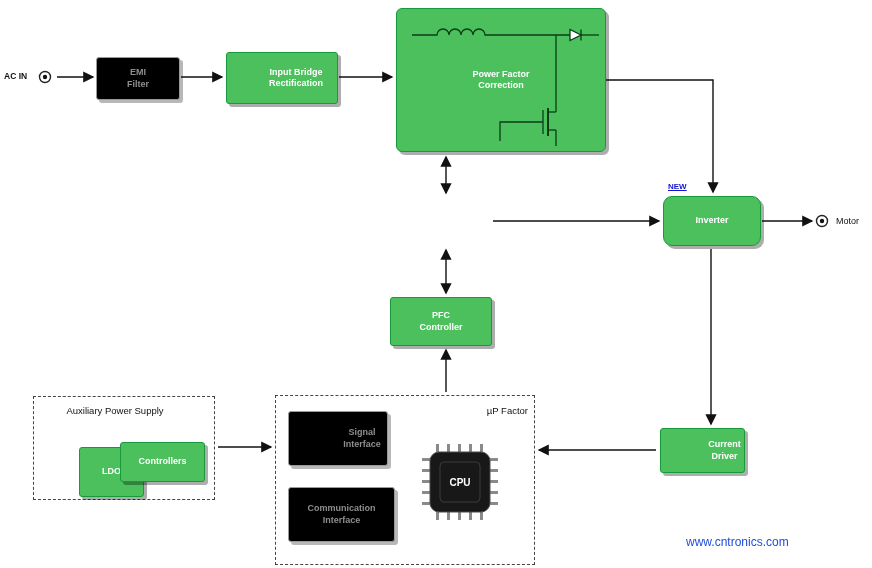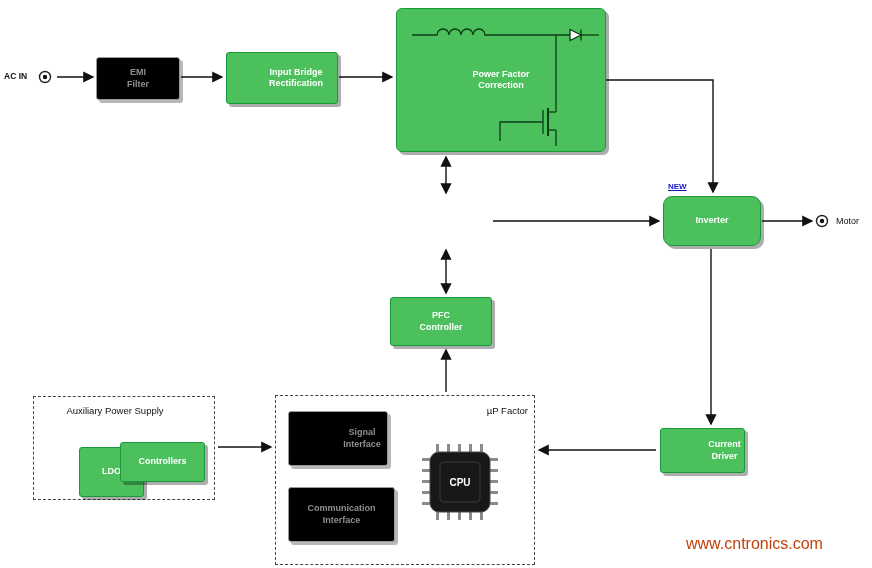--- a/index.html
+++ b/index.html
@@ -8,21 +8,21 @@
   .block{position:absolute;display:flex;flex-direction:column;align-items:center;justify-content:center;
          text-align:center;border-radius:3px;font-weight:bold;font-size:9px;line-height:1.25;
          box-sizing:border-box;}
   .green{background:#4cc05c;border:1px solid #179a3a;color:#ffffff;box-shadow:3px 3px 0 rgba(0,0,0,0.32);}
   .gray{background:#000000;border:1px solid #9a9a9a;color:#8e8e8e;box-shadow:3px 3px 0 rgba(0,0,0,0.28);align-items:center;}
   .big{border-radius:6px;}
   .dashed-box{position:absolute;border:1.5px dashed #444;box-sizing:border-box;}
   .group-title{position:absolute;font-size:9.5px;color:#111;font-weight:normal;}
   .side-label{position:absolute;font-size:8.5px;font-weight:bold;color:#111;}
   .new-label{position:absolute;font-size:8px;font-weight:bold;color:#1414cc;}
-  .watermark{position:absolute;left:686px;top:535px;font-size:16px;color:#c2410c;}
+  .watermark{position:absolute;left:686px;top:535px;font-size:12px;color:#1d4ed8;}
   #wires{position:absolute;left:0;top:0;width:872px;height:568px;pointer-events:none;z-index:5;}
 </style>
 </head>
 <body>
 
 <div id="stage">
 
   <div class="side-label" style="left:4px;top:71px;">AC IN</div>
   <div class="side-label" style="left:836px;top:216px;font-weight:normal;font-size:9px;">Motor</div>
   <div class="new-label" style="left:668px;top:182px;text-decoration:underline;">NEW</div>

